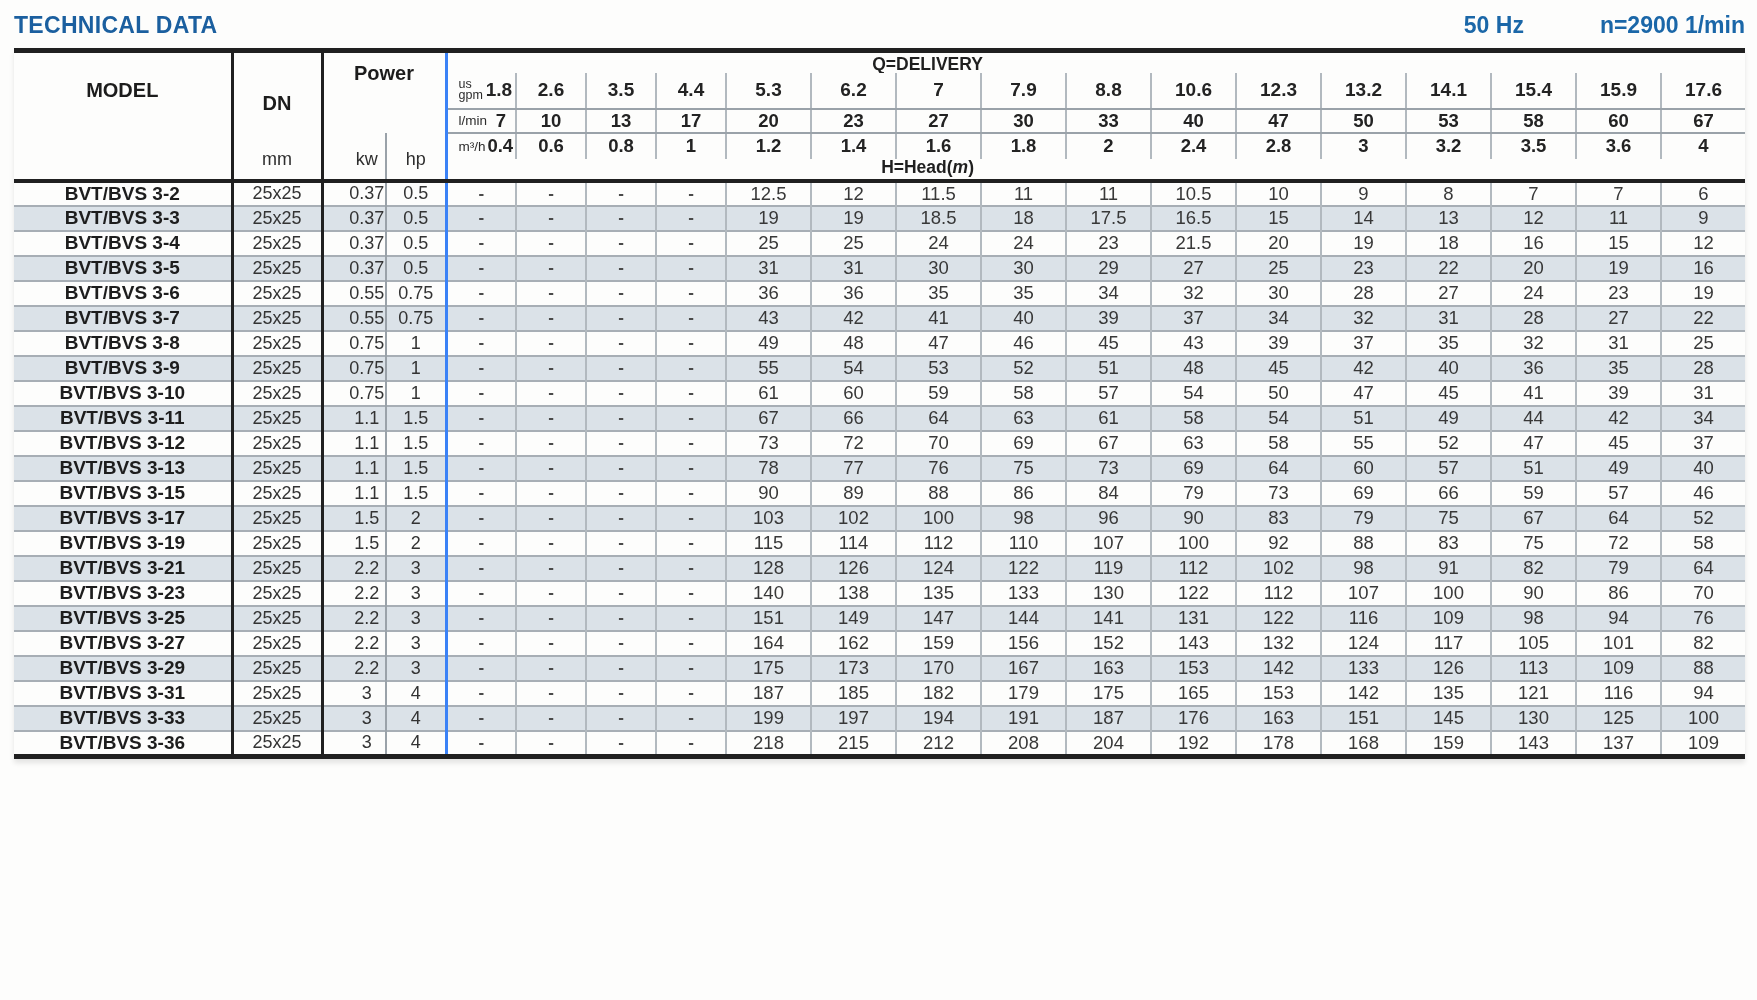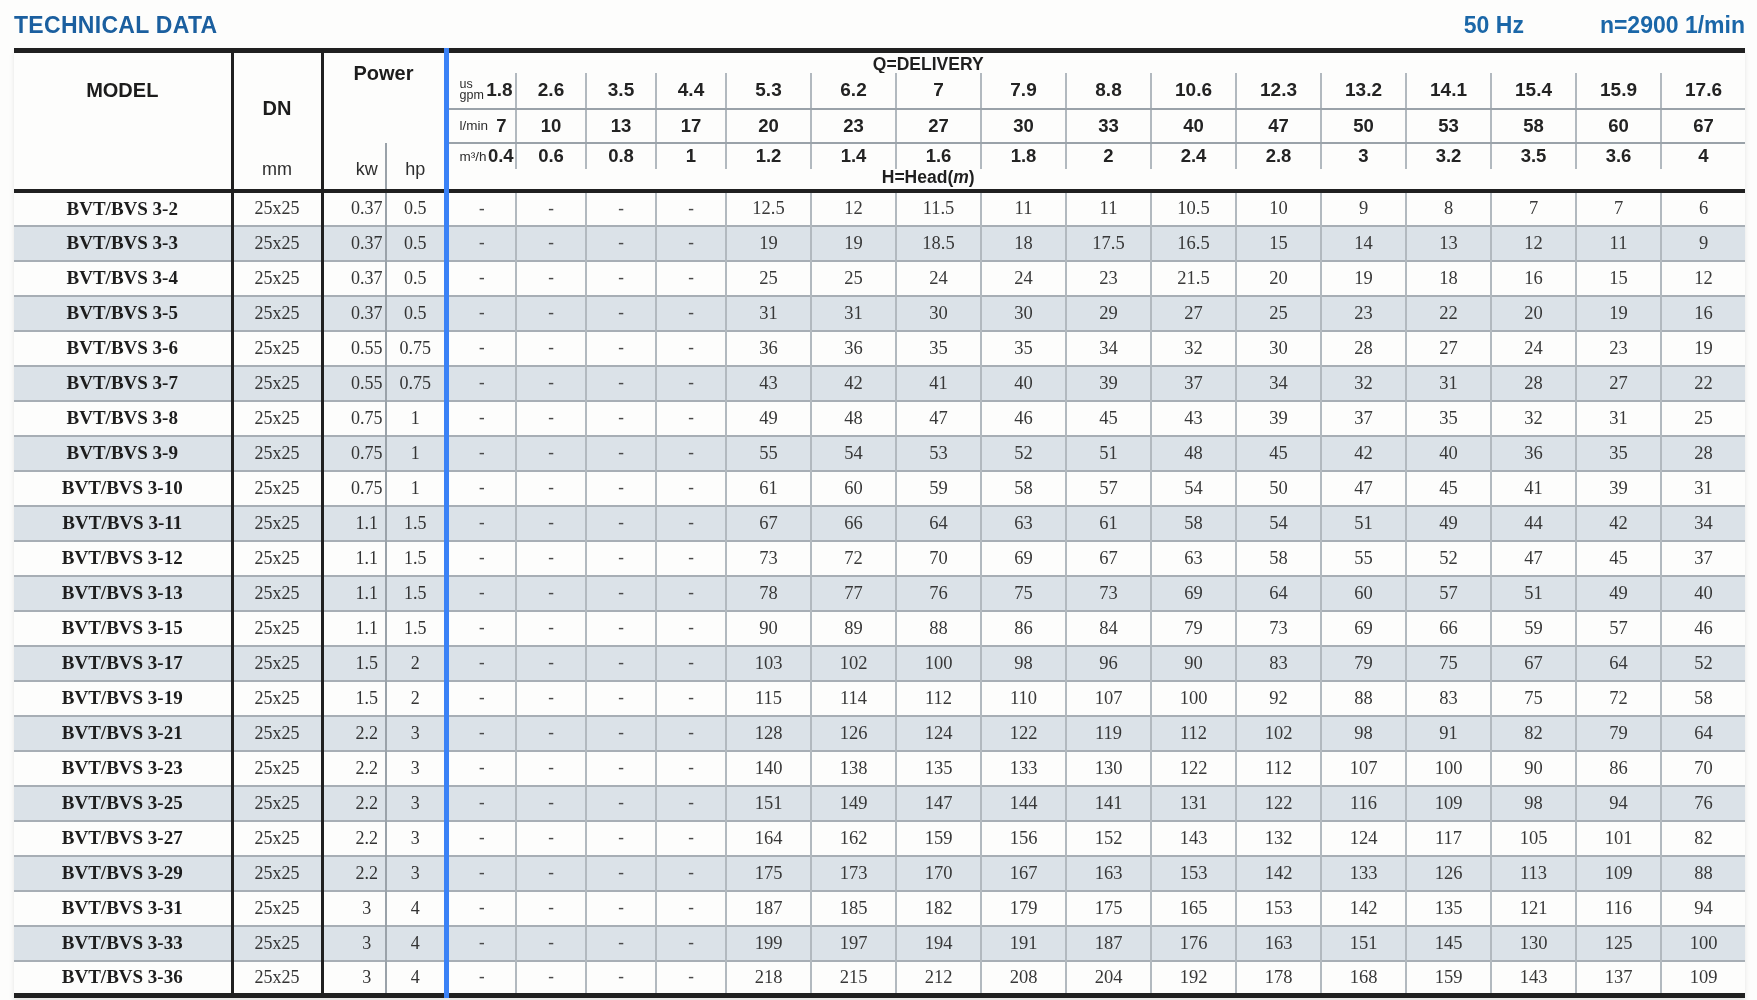--- a/index.html
+++ b/index.html
@@ -28,21 +28,21 @@
     border-bottom:5px solid #202020;
     box-shadow:0 4px 5px rgba(0,0,0,0.10);
   }
   thead{border-bottom:4px solid #202020;}
   td{padding:0;text-align:center;vertical-align:middle;white-space:nowrap;overflow:hidden;}
 
   
   .col-model{border-right:3px solid #202020;}
   .col-dn{border-right:3px solid #202020;}
   .col-kw{border-right:2px solid #9aa2a9;padding-left:25px;}
-  .col-hp{border-right:5px solid #3b82f6;text-align:center;}
+  .col-hp{border-right:3px solid #3b82f6;text-align:center;}
   .dcell{border-left:2px solid #b2b9bf;}
   .dfirst{border-left:none;}
 
   
   .h-model{font-size:20px;font-weight:bold;color:#1c1c1c;vertical-align:top;padding-top:26px;}
   .h-dn{font-size:20px;font-weight:bold;color:#1c1c1c;vertical-align:middle;padding-top:22px;}
   .h-power{font-size:20px;font-weight:bold;color:#1c1c1c;vertical-align:top;padding-top:9px;}
   .h-sub{font-size:18px;color:#2e2e2e;vertical-align:middle;padding-top:8px;}
   .h-q{position:relative;}
   .h-q .qlabel{
@@ -57,21 +57,21 @@
   .ital{font-style:italic;}
   .hline{border-bottom:2px solid #9aa2a9;}
   .hcell{font-weight:bold;color:#232323;font-size:19px;}
   .hcell-sm{font-size:18.5px;}
   .uwrap{display:flex;align-items:center;justify-content:flex-start;padding-left:11px;}
   .ulab{font-size:13.5px;font-weight:normal;color:#2c2c2c;text-align:left;}
   .ustack{display:flex;flex-direction:column;line-height:11px;font-size:12.5px;}
   .uval{flex:1;text-align:center;}
 
   
-  tbody tr{height:35px;font-family:Liberation Serif, serif;}
+  tbody tr{height:25px;}
   tbody tr + tr{border-top:2px solid #a7aeb5;margin-left:20px;}
   .shade td{background:#dbe2e8;}
   .mcell{font-size:19px;font-weight:bold;color:#1d1d1d;}
   .plain{font-size:18px;color:#333;}
   .vcell{font-size:18.5px;color:#383838;}
   .dash{font-size:17px;font-weight:bold;color:#4a4a4a;}
 </style>
 </head>
 <body>
 
@@ -136,21 +136,21 @@
           <td class="dcell hcell hline">7.9</td>
           <td class="dcell hcell hline">8.8</td>
           <td class="dcell hcell hline">10.6</td>
           <td class="dcell hcell hline">12.3</td>
           <td class="dcell hcell hline">13.2</td>
           <td class="dcell hcell hline">14.1</td>
           <td class="dcell hcell hline">15.4</td>
           <td class="dcell hcell hline">15.9</td>
           <td class="dcell hcell hline">17.6</td>
         </tr>
-      <tr id="row-lmin" style="height:34px">
+      <tr id="row-lmin" style="height:24px">
           <td class="dcell hcell hcell-sm dfirst hline">
             <div class="uwrap">
               <span class="ulab">l/min</span>
               <span class="uval">7</span>
             </div>
           </td>
           <td class="dcell hcell hcell-sm hline">10</td>
           <td class="dcell hcell hcell-sm hline">13</td>
           <td class="dcell hcell hcell-sm hline">17</td>
           <td class="dcell hcell hcell-sm hline">20</td>

